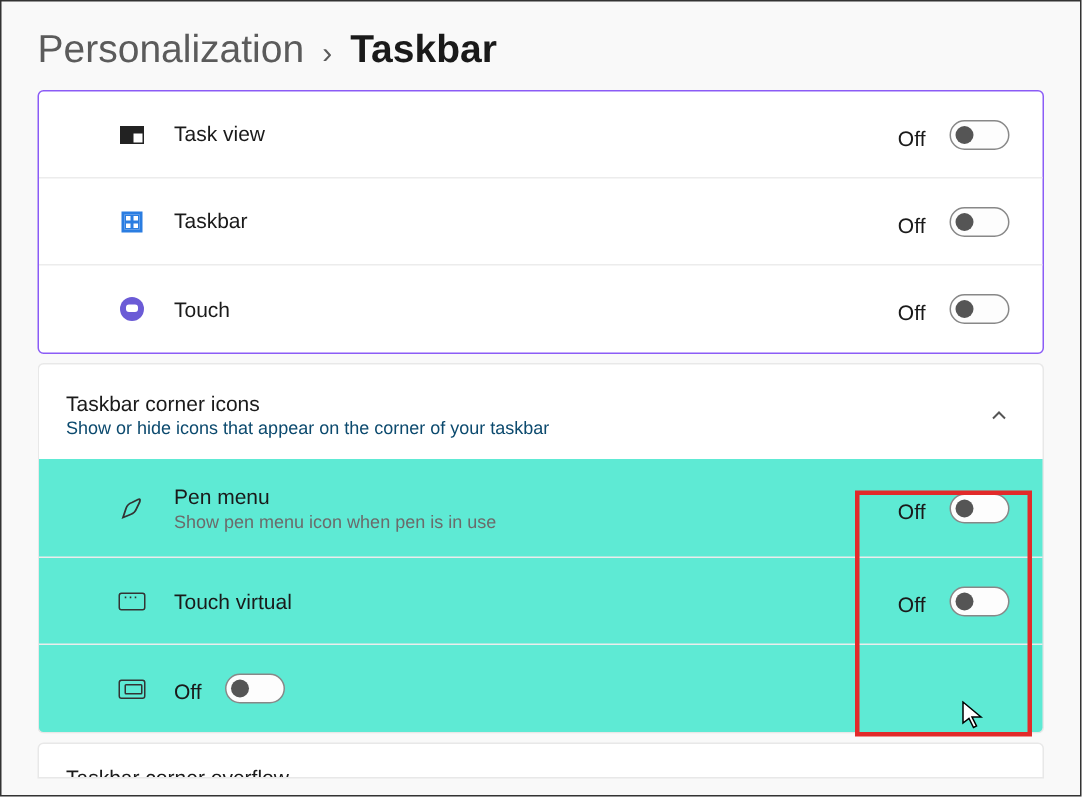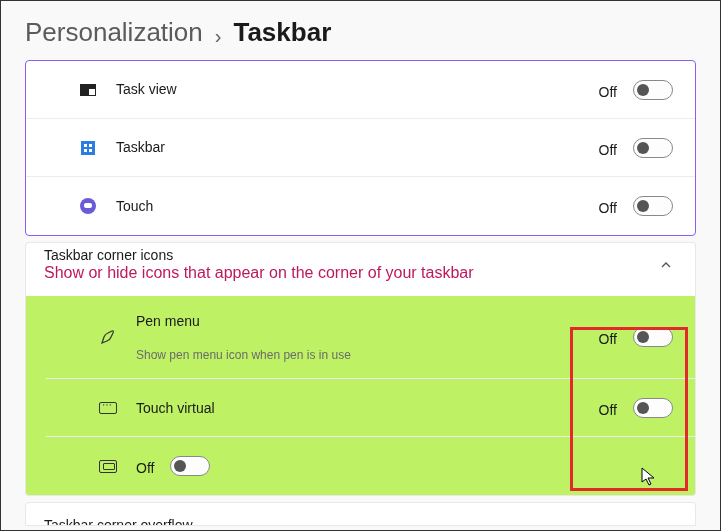--- a/index.html
+++ b/index.html
@@ -42,21 +42,21 @@
     width: 20px;
     height: 20px;
     margin-right: 18px;
     flex-shrink: 0;
     display: flex;
     align-items: center;
     justify-content: center;
   }
   .row .text { flex: 1; }
   .row .title { font-size: 14px; line-height: 1.3; }
-  .row .sub { font-size: 12px; color: #6b6b6b; margin-top: 18px; }
+  .row .sub { font-size: 12px; color: #6b6b6b; margin-top: 1px; }
   .toggle-wrap {
     display: flex;
     align-items: flex-end;
     gap: 16px;
   }
   .toggle-label { font-size: 14px; }
   .toggle {
     width: 40px;
     height: 20px;
     border-radius: 20px;
@@ -70,42 +70,41 @@
     width: 12px;
     height: 12px;
     background: #555;
     border-radius: 50%;
     left: 3px;
     top: 3px;
   }
   .section-header {
     display: flex;
     align-items: center;
-    padding: 4px 22px 14px 18px;
+    padding: 18px 22px 14px 18px;
     margin: 6px 24px 0 24px;
     background: #fff;
     border: 1px solid #e8e8e8;
     border-radius: 4px 4px 0 0;
     border-bottom: none;
   }
   .section-header .text { flex: 1; }
   .section-header .htitle { font-size: 14px; }
-  .section-header .hsub { font-size: 16px; color: #be185d; margin-top: 1px; }
+  .section-header .hsub { font-size: 12px; color: #0c4a6e; margin-top: 1px; }
   .chev-up {
     width: 14px; height: 14px;
     display: flex; align-items: center; justify-content: center;
     color: #555;
   }
   .panel2 {
     margin: 0 24px;
-    background: #bef264;
+    background: #5eead4;
     border: 1px solid #e8e8e8;
     border-top: none;
     border-radius: 0 0 4px 4px;
-    padding-left: 20px;
   }
   .highlight-box {
     position: absolute;
     border: 3px solid #e22a2a;
     pointer-events: none;
     left: 569px;
     top: 326px;
     width: 118px;
     height: 164px;
   }

